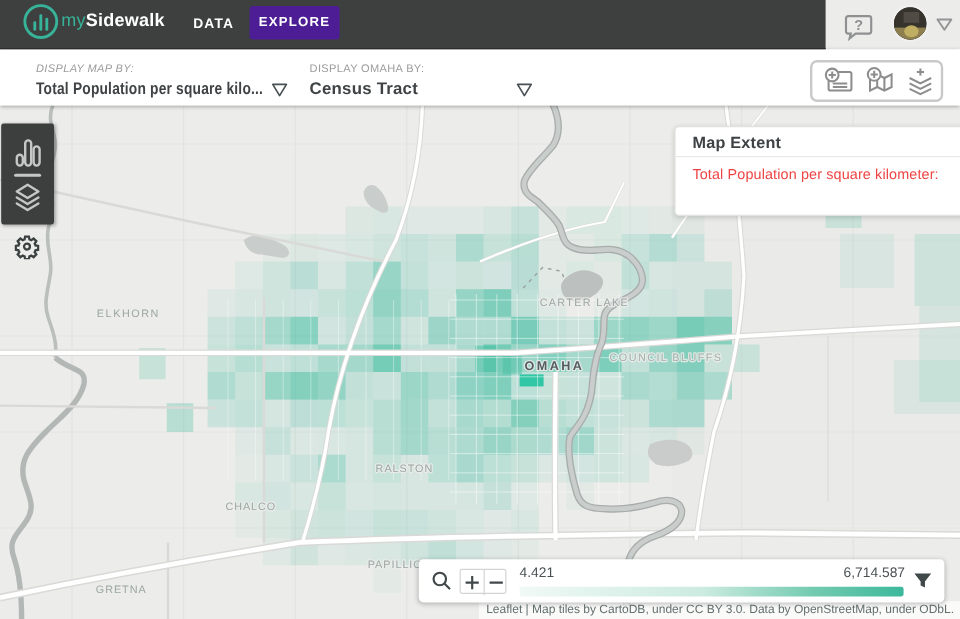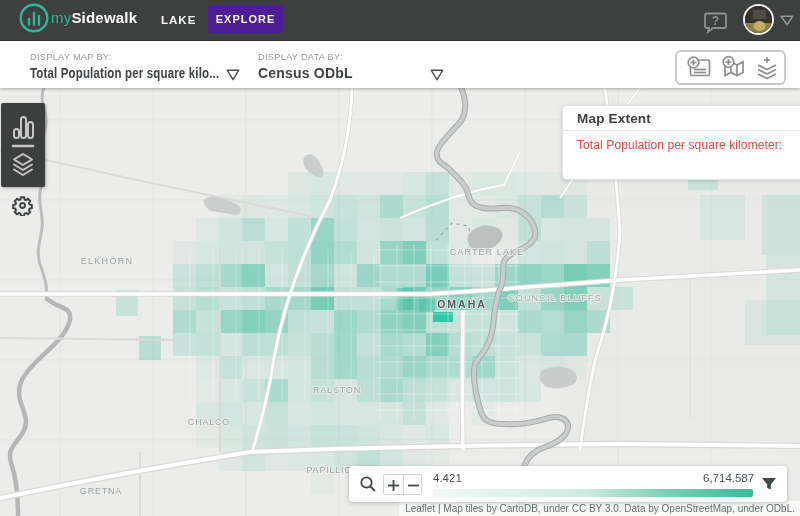--- a/index.html
+++ b/index.html
@@ -1,17 +1,17 @@
 <!DOCTYPE html>
 <html><head>
 <meta charset="utf-8">
 <style>
   * { margin:0; padding:0; box-sizing:border-box; }
   html,body { width:800px; height:516px; overflow:hidden; font-family:"Liberation Sans", sans-serif; background:#ececea; }
-  .header { position:absolute; left:0; top:0; width:800px; height:41px; background:#3e4040; border-bottom:1px solid #2c2e2e; z-index:10; }
+  .header { position:absolute; left:0; top:0; width:688px; height:41px; background:#3e4040; border-bottom:1px solid #2c2e2e; z-index:10; }
   .logo { position:absolute; left:19px; top:3px; }
   .brand { position:absolute; left:51px; top:9px; font-size:15px; letter-spacing:0.2px; }
   .brand .my { color:#35b298; font-weight:normal; }
   .brand .sw { color:#ffffff; font-weight:bold; }
   .home { position:absolute; left:161px; top:14px; color:#ffffff; font-weight:bold; font-size:11.5px; letter-spacing:1px; }
   .explore { position:absolute; left:208px; top:5px; width:75px; height:28px; background:#4c1d95; color:#fff; font-weight:bold; font-size:11px; letter-spacing:1px; text-align:center; line-height:28px; border-radius:3px; }
   .help { position:absolute; left:703px; top:11px; }
   .avatar { position:absolute; left:743px; top:4px; width:31px; height:31px; border-radius:50%; border:2px solid #f0f0f0; overflow:hidden; background:#2c2824; }
   .caret-top { position:absolute; left:780px; top:15px; }
   .toolbar { position:absolute; left:0; top:41px; width:800px; height:47px; background:#ffffff; box-shadow:0 1px 3px rgba(0,0,0,0.28); z-index:5; }
@@ -386,27 +386,27 @@
     <div style="position:absolute;left:354px;top:6px;font-size:11.5px;color:#4a5154;text-align:right;">6,714.587</div>
     <div style="position:absolute;left:84px;top:23px;width:320px;height:8px;border-radius:2px;background:linear-gradient(to right, rgba(226,243,238,0.5) 0%, rgba(186,228,214,0.75) 48%, #74cbb0 76%, #3cb89b 100%);"></div>
     <svg style="position:absolute;left:411px;top:9px" width="18" height="18" viewBox="0 0 18 18">
       <path d="M2,3 L16,3 L10.8,9.5 L10.8,14.5 L7.2,13 L7.2,9.5 Z" fill="#40484a"></path>
     </svg>
   </div>
   <div class="attrib">Leaflet | Map tiles by CartoDB, under CC BY 3.0. Data by OpenStreetMap, under ODbL.</div>
 </div>
 
 <div class="toolbar">
-  <div class="tlabel" style="left:30px;">DISPLAY MAP BY:</div>
+  <div class="tlabel" style="left:30px;font-style:italic;">DISPLAY MAP BY:</div>
   <div class="tvalue squash" style="left:30px;">Total Population per square kilo...</div>
   <svg style="position:absolute;left:226px;top:28px" width="14" height="12" viewBox="0 0 14 12">
       <path d="M1.3,1.3 L12.7,1.3 L7,10.7 Z" fill="none" stroke="#4a5154" stroke-width="1.4" stroke-linejoin="round"></path>
     </svg>
-  <div class="tlabel" style="left:258px;">DISPLAY DATA BY:</div>
-  <div class="tvalue" style="left:258px;">Census ODbL</div>
+  <div class="tlabel" style="left:258px;">DISPLAY OMAHA BY:</div>
+  <div class="tvalue" style="left:258px;">Census Tract</div>
   <svg style="position:absolute;left:430px;top:28px" width="14" height="12" viewBox="0 0 14 12">
       <path d="M1.3,1.3 L12.7,1.3 L7,10.7 Z" fill="none" stroke="#4a5154" stroke-width="1.4" stroke-linejoin="round"></path>
     </svg>
   <div class="btngroup">
     <svg style="position:absolute;left:8px;top:3px" width="28" height="26" viewBox="0 0 28 26">
       <g fill="none" stroke="#8d8d8d" stroke-width="1.7">
         <path d="M10,5 L23,5 Q24.5,5 24.5,6.5 L24.5,19 Q24.5,20.5 23,20.5 L7,20.5 Q5.5,20.5 5.5,19 L5.5,12"></path>
         <circle cx="8.5" cy="7.5" r="5.3" fill="#ffffff"></circle>
         <line x1="5.5" y1="7.5" x2="11.5" y2="7.5"></line>
         <line x1="8.5" y1="4.5" x2="8.5" y2="10.5"></line>
@@ -439,21 +439,21 @@
 <div class="header">
   <svg class="logo" width="30" height="30" viewBox="0 0 30 30">
     <circle cx="15" cy="15" r="13.3" fill="none" stroke="#36b398" stroke-width="2.4"></circle>
     <g fill="none" stroke="#36b398" stroke-width="2.4" stroke-linecap="round">
       <line x1="10" y1="16" x2="10" y2="21.5"></line>
       <line x1="15" y1="10" x2="15" y2="21.5"></line>
       <line x1="20" y1="13" x2="20" y2="21.5"></line>
     </g>
   </svg>
   <div class="brand"><span class="my">my</span><span class="sw">Sidewalk</span></div>
-  <div class="home">LAKE</div>
+  <div class="home">DATA</div>
   <div class="explore">EXPLORE</div>
   <svg class="help" width="25" height="24" viewBox="0 0 25 24">
     <path d="M4,2.5 L21,2.5 Q23,2.5 23,4.5 L23,15 Q23,17 21,17 L10,17 L5,21 L6,17 L4,17 Q2,17 2,15 L2,4.5 Q2,2.5 4,2.5 Z" fill="none" stroke="#8f9091" stroke-width="1.8"></path>
     <text x="12.5" y="14" font-size="12" fill="#8f9091" text-anchor="middle" font-weight="bold">?</text>
   </svg>
   <div class="avatar">
     <svg width="28" height="28" viewBox="0 0 28 28">
       <rect width="28" height="28" fill="#36322c"></rect>
       <rect x="0" y="17" width="28" height="11" fill="#8d7f4e"></rect>
       <rect x="8" y="4" width="13" height="9" fill="#504b44"></rect>

